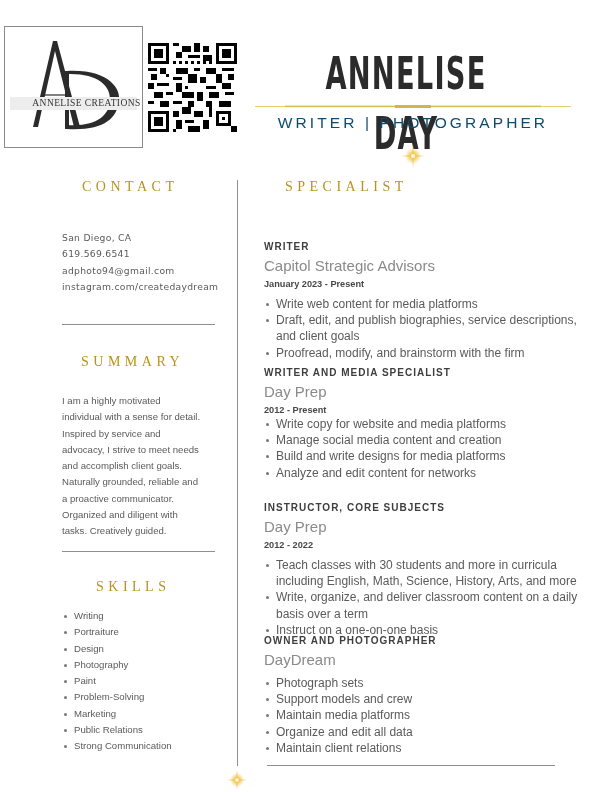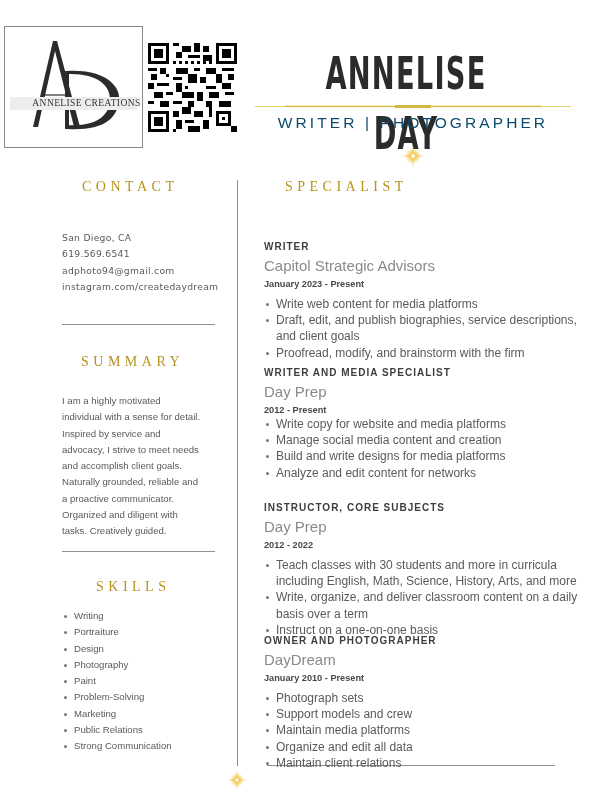--- a/index.html
+++ b/index.html
@@ -235,21 +235,20 @@
   <ul class="bullets">
     <li>Teach classes with 30 students and more in curricula including English, Math, Science, History, Arts, and more</li>
     <li>Write, organize, and deliver classroom content on a daily basis over a term</li>
     <li>Instruct on a one-on-one basis</li>
   </ul>
 </div>
 
 <div class="job" style="top:623px">
   <div class="job-title">OWNER AND PHOTOGRAPHER</div>
   <div class="job-company">DayDream</div>
-  <div class="job-dates">January 2010 - Present</div>
   <ul class="bullets">
     <li>Photograph sets</li>
     <li>Support models and crew</li>
     <li>Maintain media platforms</li>
     <li>Organize and edit all data</li>
     <li>Maintain client relations</li>
   </ul>
 </div>
 
 </body></html>

